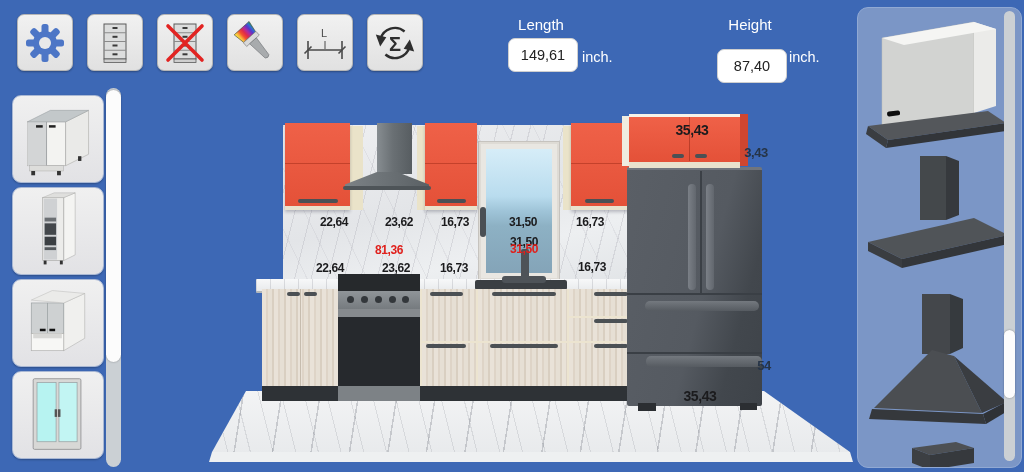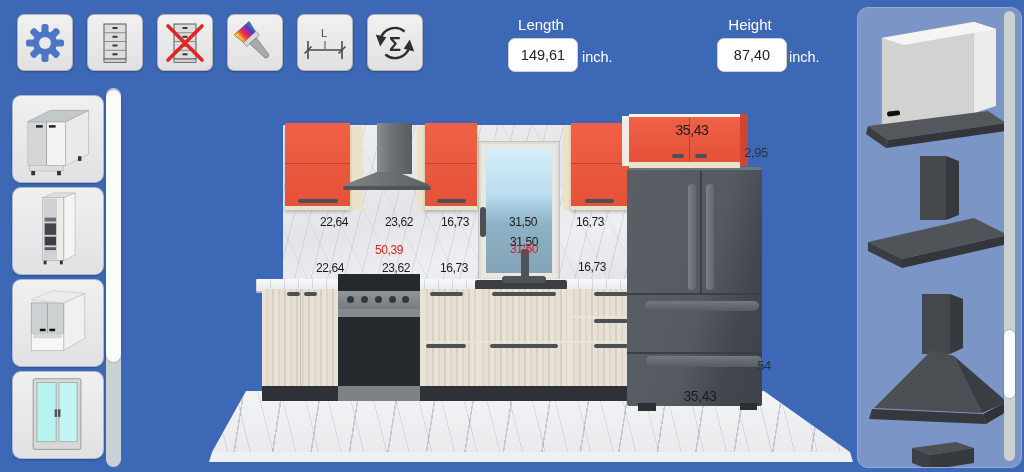--- a/index.html
+++ b/index.html
@@ -41,21 +41,21 @@
     repeating-linear-gradient(92deg, rgba(110,112,124,.2) 0 1px, rgba(0,0,0,0) 1px 14px),
     linear-gradient(180deg,#f7f8f9,#e8eaec);border-bottom:2px solid #b3b7ba;border-radius:1px}
   .wood{background:repeating-linear-gradient(90deg,#e9e2d8 0 4px,#ded4c7 4px 6px,#e6dfd4 6px 10px,#d9cfc1 10px 12px)}
   .wcab{position:absolute;background:linear-gradient(180deg,#ef6148 0%,#e45138 100%);
         border-bottom:4px solid #e9e2cd;box-shadow:0 2px 3px rgba(30,30,55,.25)}
   .wcab::after{content:"";position:absolute;left:0;right:0;top:48%;height:1.5px;background:rgba(150,35,18,.45)}
   .cside{position:absolute;background:#eae3c9}
   .hbar{position:absolute;background:#4b5054;border-radius:2px}
   .glass{background:linear-gradient(180deg,#d6edf8 0%,#b9dcee 38%,#9fc4d8 50%,#8db1c4 62%,#84a4b8 100%)}
   .knob{position:absolute;width:7px;height:7px;border-radius:50%;background:#33373b}
-  .meas{position:absolute;transform:translate(-50%,-50%);font-weight:normal;
+  .meas{position:absolute;transform:translate(-50%,-50%);font-weight:bold;
         letter-spacing:-0.4px;white-space:nowrap}
 </style>
 </head>
 <body>
 
 <div class="abs" style="inset:0">
 
   <div class="abs floor" style="left:205px;top:388px;width:650px;height:66px;clip-path:polygon(41px 3px,559px 3px,645px 64px,7px 64px)"></div>
   <div class="abs" style="left:205px;top:450px;width:650px;height:14px;background:#eef0f1;clip-path:polygon(7px 2px,645px 2px,648px 12px,4px 12px)"></div>
 
@@ -149,29 +149,29 @@
     <div class="hbar" style="left:73px;top:42px;width:12px;height:3.5px"></div>
     <div class="abs" style="left:118px;top:2px;width:8px;height:52px;background:#cf4630"></div>
   </div>
 
   <div class="abs" style="inset:0;z-index:8;pointer-events:none">
       <span class="meas" style="left: 334px; top: 222px; color: rgb(27, 27, 29); font-size: 12px;">22,64</span>
       <span class="meas" style="left: 399px; top: 222px; color: rgb(27, 27, 29); font-size: 12px;">23,62</span>
       <span class="meas" style="left: 455px; top: 222px; color: rgb(27, 27, 29); font-size: 12px;">16,73</span>
       <span class="meas" style="left: 523px; top: 222px; color: rgb(27, 27, 29); font-size: 12px;">31,50</span>
       <span class="meas" style="left: 590px; top: 222px; color: rgb(27, 27, 29); font-size: 12px;">16,73</span>
-      <span class="meas" style="left: 389px; top: 250px; color: rgb(224, 32, 28); font-size: 12px;">50,39</span>
+      <span class="meas" style="left: 389px; top: 250px; color: rgb(224, 32, 28); font-size: 12px;">81,36</span>
       <span class="meas" style="left: 524px; top: 242px; color: rgb(27, 27, 29); font-size: 12px;">31,50</span>
       <span class="meas" style="left: 524px; top: 249px; color: rgb(224, 32, 28); font-size: 12px;">31,50</span>
       <span class="meas" style="left: 330px; top: 268px; color: rgb(27, 27, 29); font-size: 12px;">22,64</span>
       <span class="meas" style="left: 396px; top: 268px; color: rgb(27, 27, 29); font-size: 12px;">23,62</span>
       <span class="meas" style="left: 454px; top: 268px; color: rgb(27, 27, 29); font-size: 12px;">16,73</span>
       <span class="meas" style="left: 592px; top: 267px; color: rgb(27, 27, 29); font-size: 12px;">16,73</span>
       <span class="meas" style="left: 692px; top: 130px; color: rgb(27, 27, 29); font-size: 14px;">35,43</span>
-      <span class="meas" style="left: 756px; top: 152px; color: rgb(38, 52, 71); font-size: 13px;">2,95</span>
+      <span class="meas" style="left: 756px; top: 152px; color: rgb(38, 52, 71); font-size: 13px;">3,43</span>
       <span class="meas" style="left: 764px; top: 365px; color: rgb(38, 52, 71); font-size: 13px;">54</span>
       <span class="meas" style="left: 700px; top: 396px; color: rgb(27, 27, 29); font-size: 14px;">35,43</span>
     </div>
 </div>
 
 <button class="tbtn" style="left:17px">
   <svg width="44" height="44" viewBox="0 0 44 44">
     <g fill="#4d76c6">
       <rect x="18.5" y="3" width="7" height="38" rx="2.5"></rect>
       <rect x="18.5" y="3" width="7" height="38" rx="2.5" transform="rotate(45 22 22)"></rect>
@@ -251,21 +251,21 @@
     <polygon points="41.2,30.5 36.8,18.5 30.7,27.8" fill="#2e2e2e"></polygon>
     <text x="22" y="29.5" font-size="20" font-weight="bold" fill="#2e2e2e" text-anchor="middle" font-family="Liberation Sans, sans-serif">Σ</text>
   </svg>
 </button>
 
 <div class="dim-label" style="left:506px;top:16px">Length</div>
 <input class="dim-input" style="left: 508px; top: 38px;" readonly="" value="149,61">
 <span class="unit" style="left:582px;top:49px">inch.</span>
 
 <div class="dim-label" style="left:715px;top:16px">Height</div>
-<input class="dim-input" style="left: 717px; top: 38px;" readonly="" value="87,40">
+<input class="dim-input" style="left: 717px; top: 49px;" readonly="" value="87,40">
 <span class="unit" style="left:789px;top:49px">inch.</span>
 
 <div class="abs" style="left:12px;top:88px;width:122px;height:384px">
   <button class="litem" style="top:7px">
     <svg width="88" height="84" viewBox="0 0 92 88">
       <polygon points="54,26 78,14 78,60 54,72" fill="#eaeae8" stroke="#a8a8a6" stroke-width="0.6"></polygon>
       <rect x="14" y="26" width="40" height="46" fill="#f3f3f1" stroke="#a8a8a6" stroke-width="0.7"></rect>
       <rect x="14" y="26" width="20" height="46" fill="#d3d5d6"></rect>
       <line x1="34" y1="26" x2="34" y2="72" stroke="#8e9194" stroke-width="0.8"></line>
       <polygon points="14,26 38,14 78,14 54,26" fill="#c3c8ca" stroke="#9aa0a3" stroke-width="0.6"></polygon>

